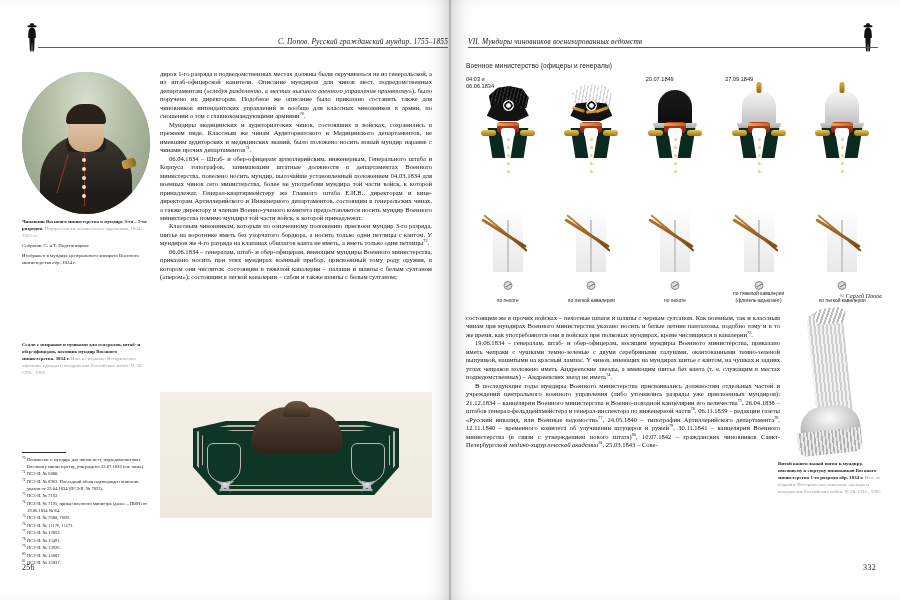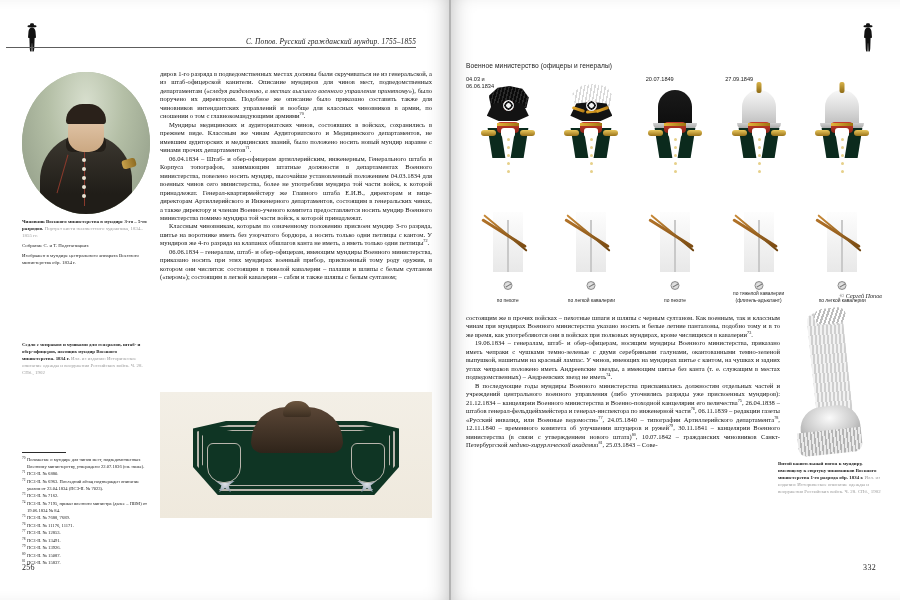--- a/index.html
+++ b/index.html
@@ -33,21 +33,21 @@
     background: linear-gradient(90deg,#c9c9c9,#9d9d9d,#c9c9c9);
     z-index: 30;
   }
 
   
   .runhead {
     position: absolute; top: 28px;
     height: 20px;
     display: flex; align-items: flex-end;
   }
-  .runhead.l { left: 6px; right: 18px; width: 410px; justify-content: flex-end; }
+  .runhead.l { left: 38px; right: 18px; width: 410px; justify-content: flex-end; }
   .runhead.r { left: 18px; right: 22px; width: 410px; justify-content: flex-start; }
   .runhead .rule {
     position: absolute; left: 0; right: 0; bottom: 0;
     height: 1px; background: #5d5d5d;
   }
   .runhead .rh-text {
     font-style: italic;
     font-size: 7.4px;
     letter-spacing: .15px;
     color: #1a1a1a;
@@ -536,20 +536,24 @@
   <div class="page right">
 
     <div class="silh r">
       <svg viewBox="0 0 16 30">
         <ellipse cx="8" cy="4.2" rx="4.6" ry="1.2" fill="#111"></ellipse>
         <rect x="6.1" y="1.2" width="3.8" height="3.1" rx="1.1" fill="#111"></rect>
         <path d="M8 5.4c2.1 0 3.3 1.6 3.5 4.2l.5 6.2-1.4.3-.3 9.2c0 1.6-.3 3.4-.6 4.1h-1.3l-.3-8.2h-.2l-.3 8.2H6.3c-.3-.7-.6-2.5-.6-4.1l-.3-9.2-1.4-.3.5-6.2C4.7 7 5.9 5.4 8 5.4z" fill="#111"></path>
       </svg>
     </div>
 
+    <div class="runhead r">
+      <span class="rh-text">VII. Мундиры чиновников военизированных ведомств</span>
+      <span class="rule"></span>
+    </div>
 
     <div class="plate">
       <div class="plate-title">Военное министерство (офицеры и генералы)</div>
       <div class="datelabels">
           <div class="dlab" style="left: 0%;">04.03 и
 06.06.1834</div>
           <div class="dlab" style="left: 43%;">20.07.1849</div>
           <div class="dlab" style="left: 62%;">27.09.1849</div>
         </div>
       <div class="figrow">

